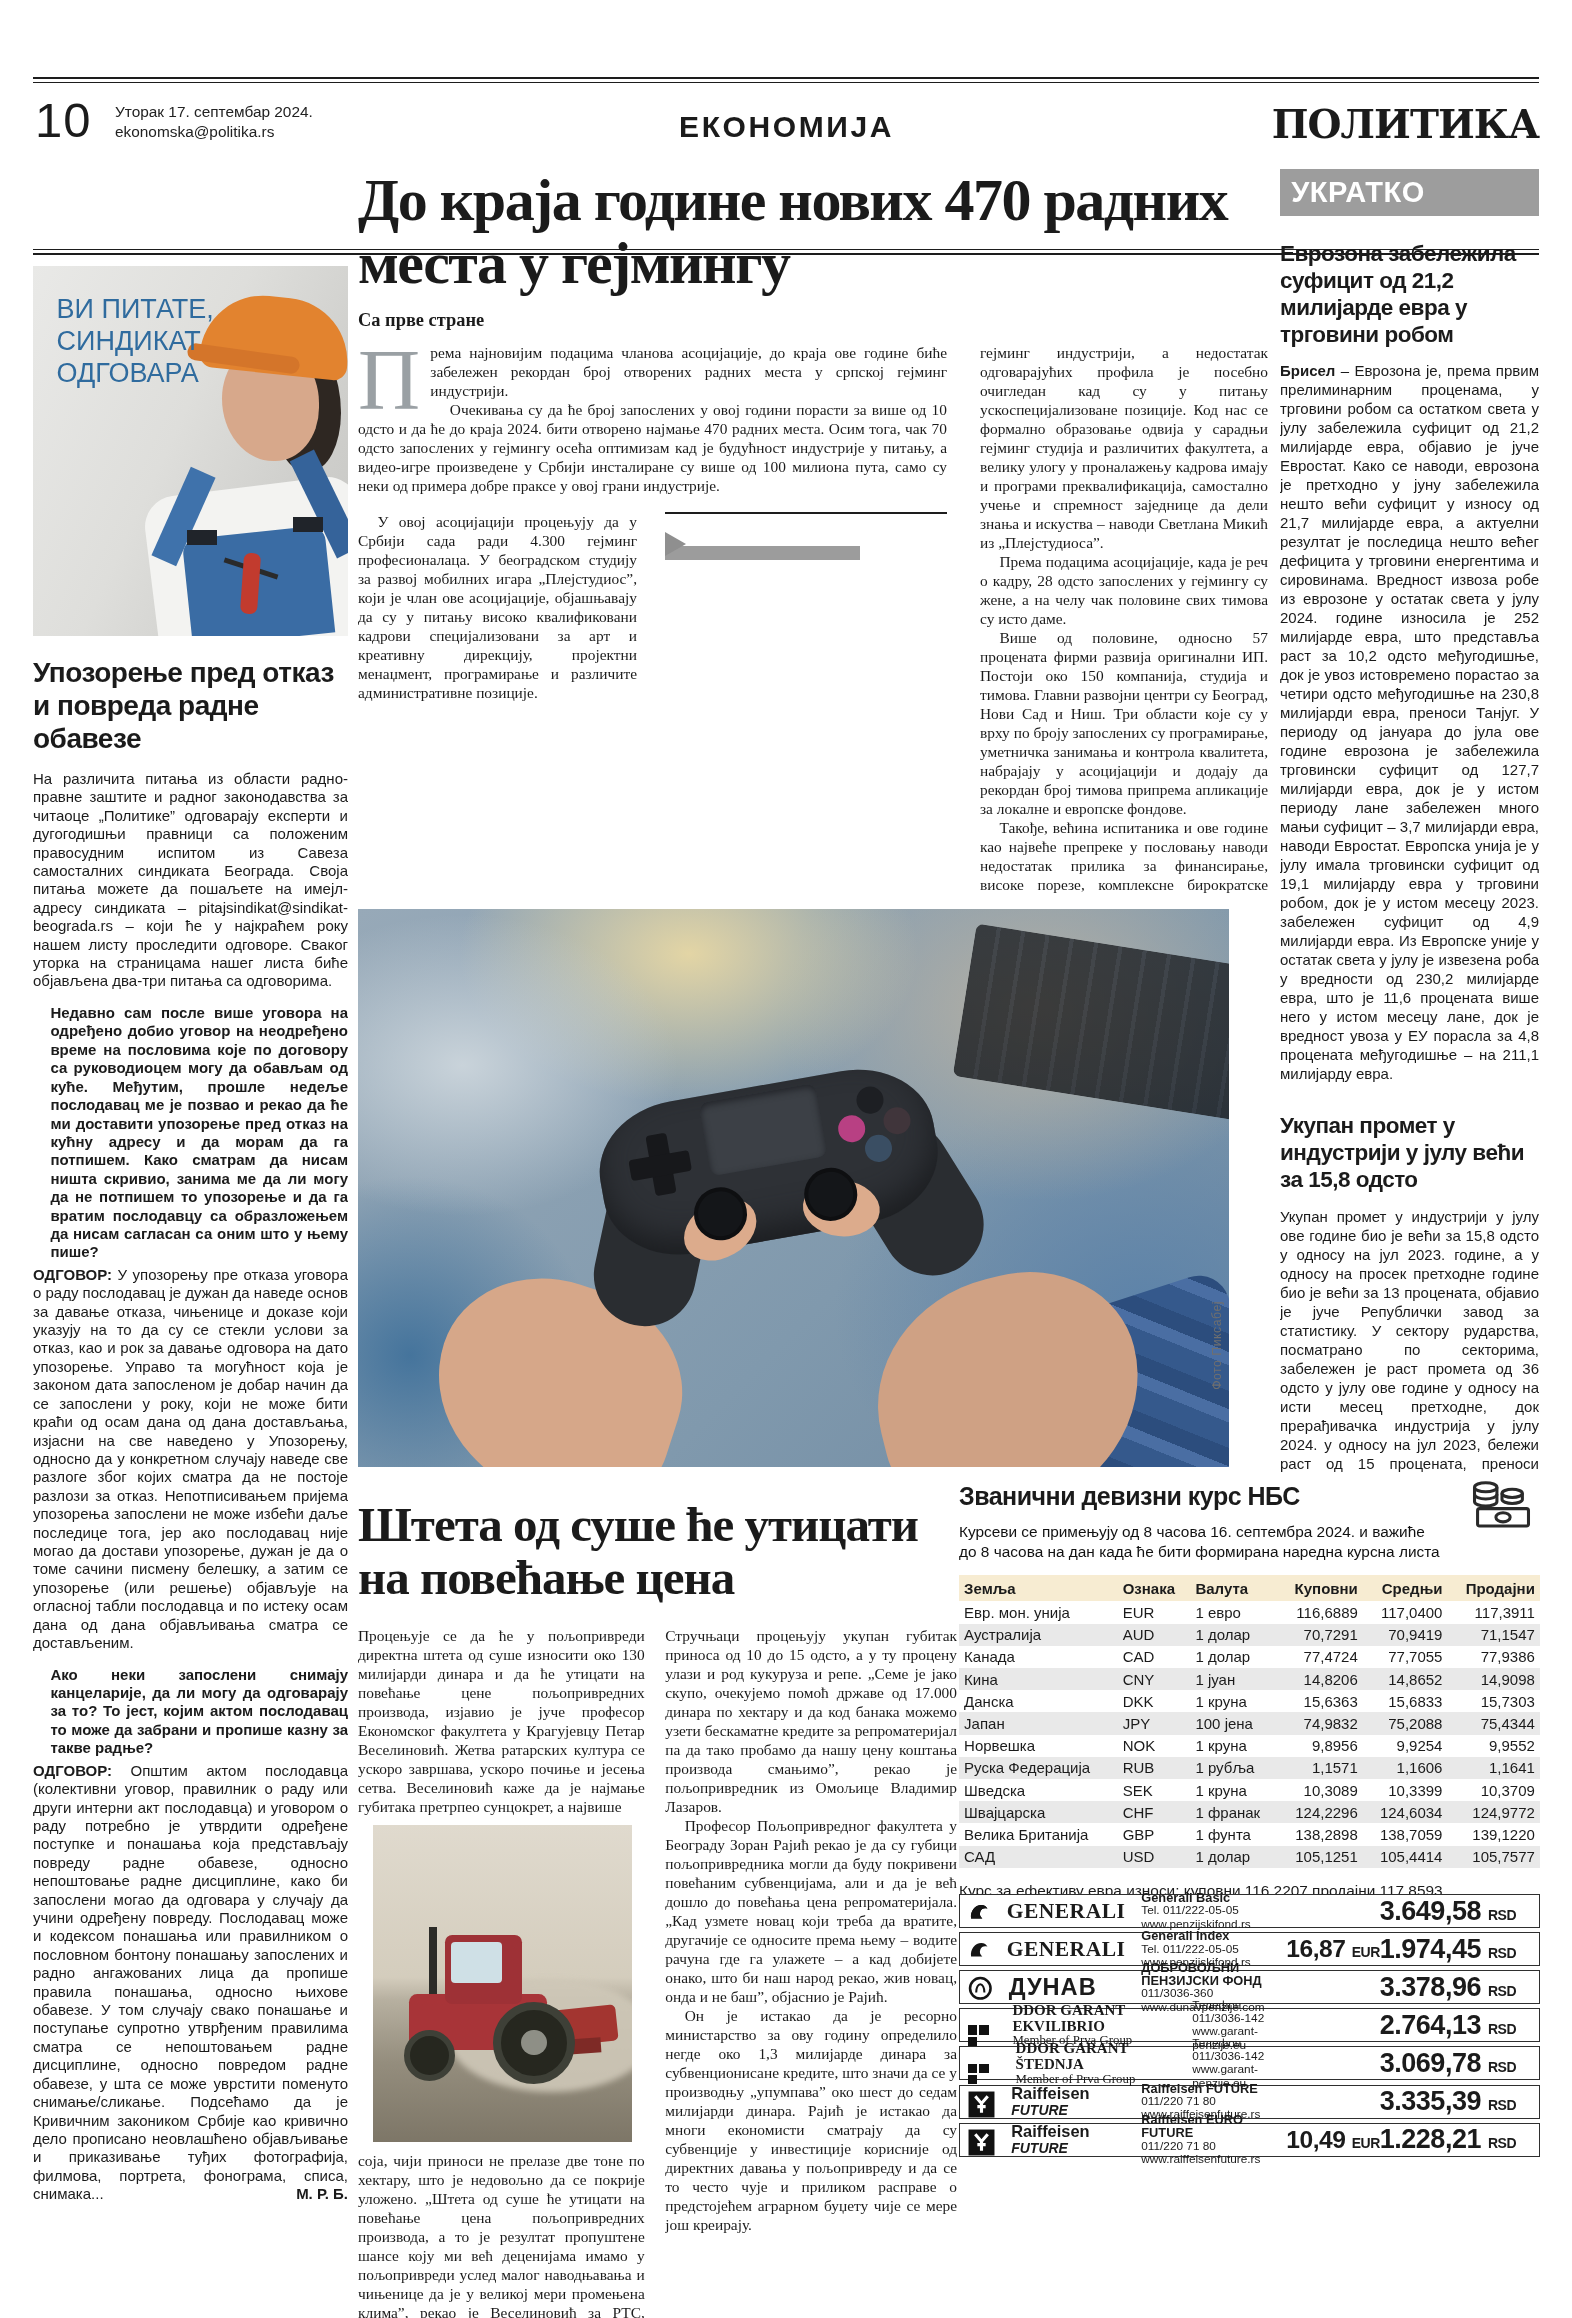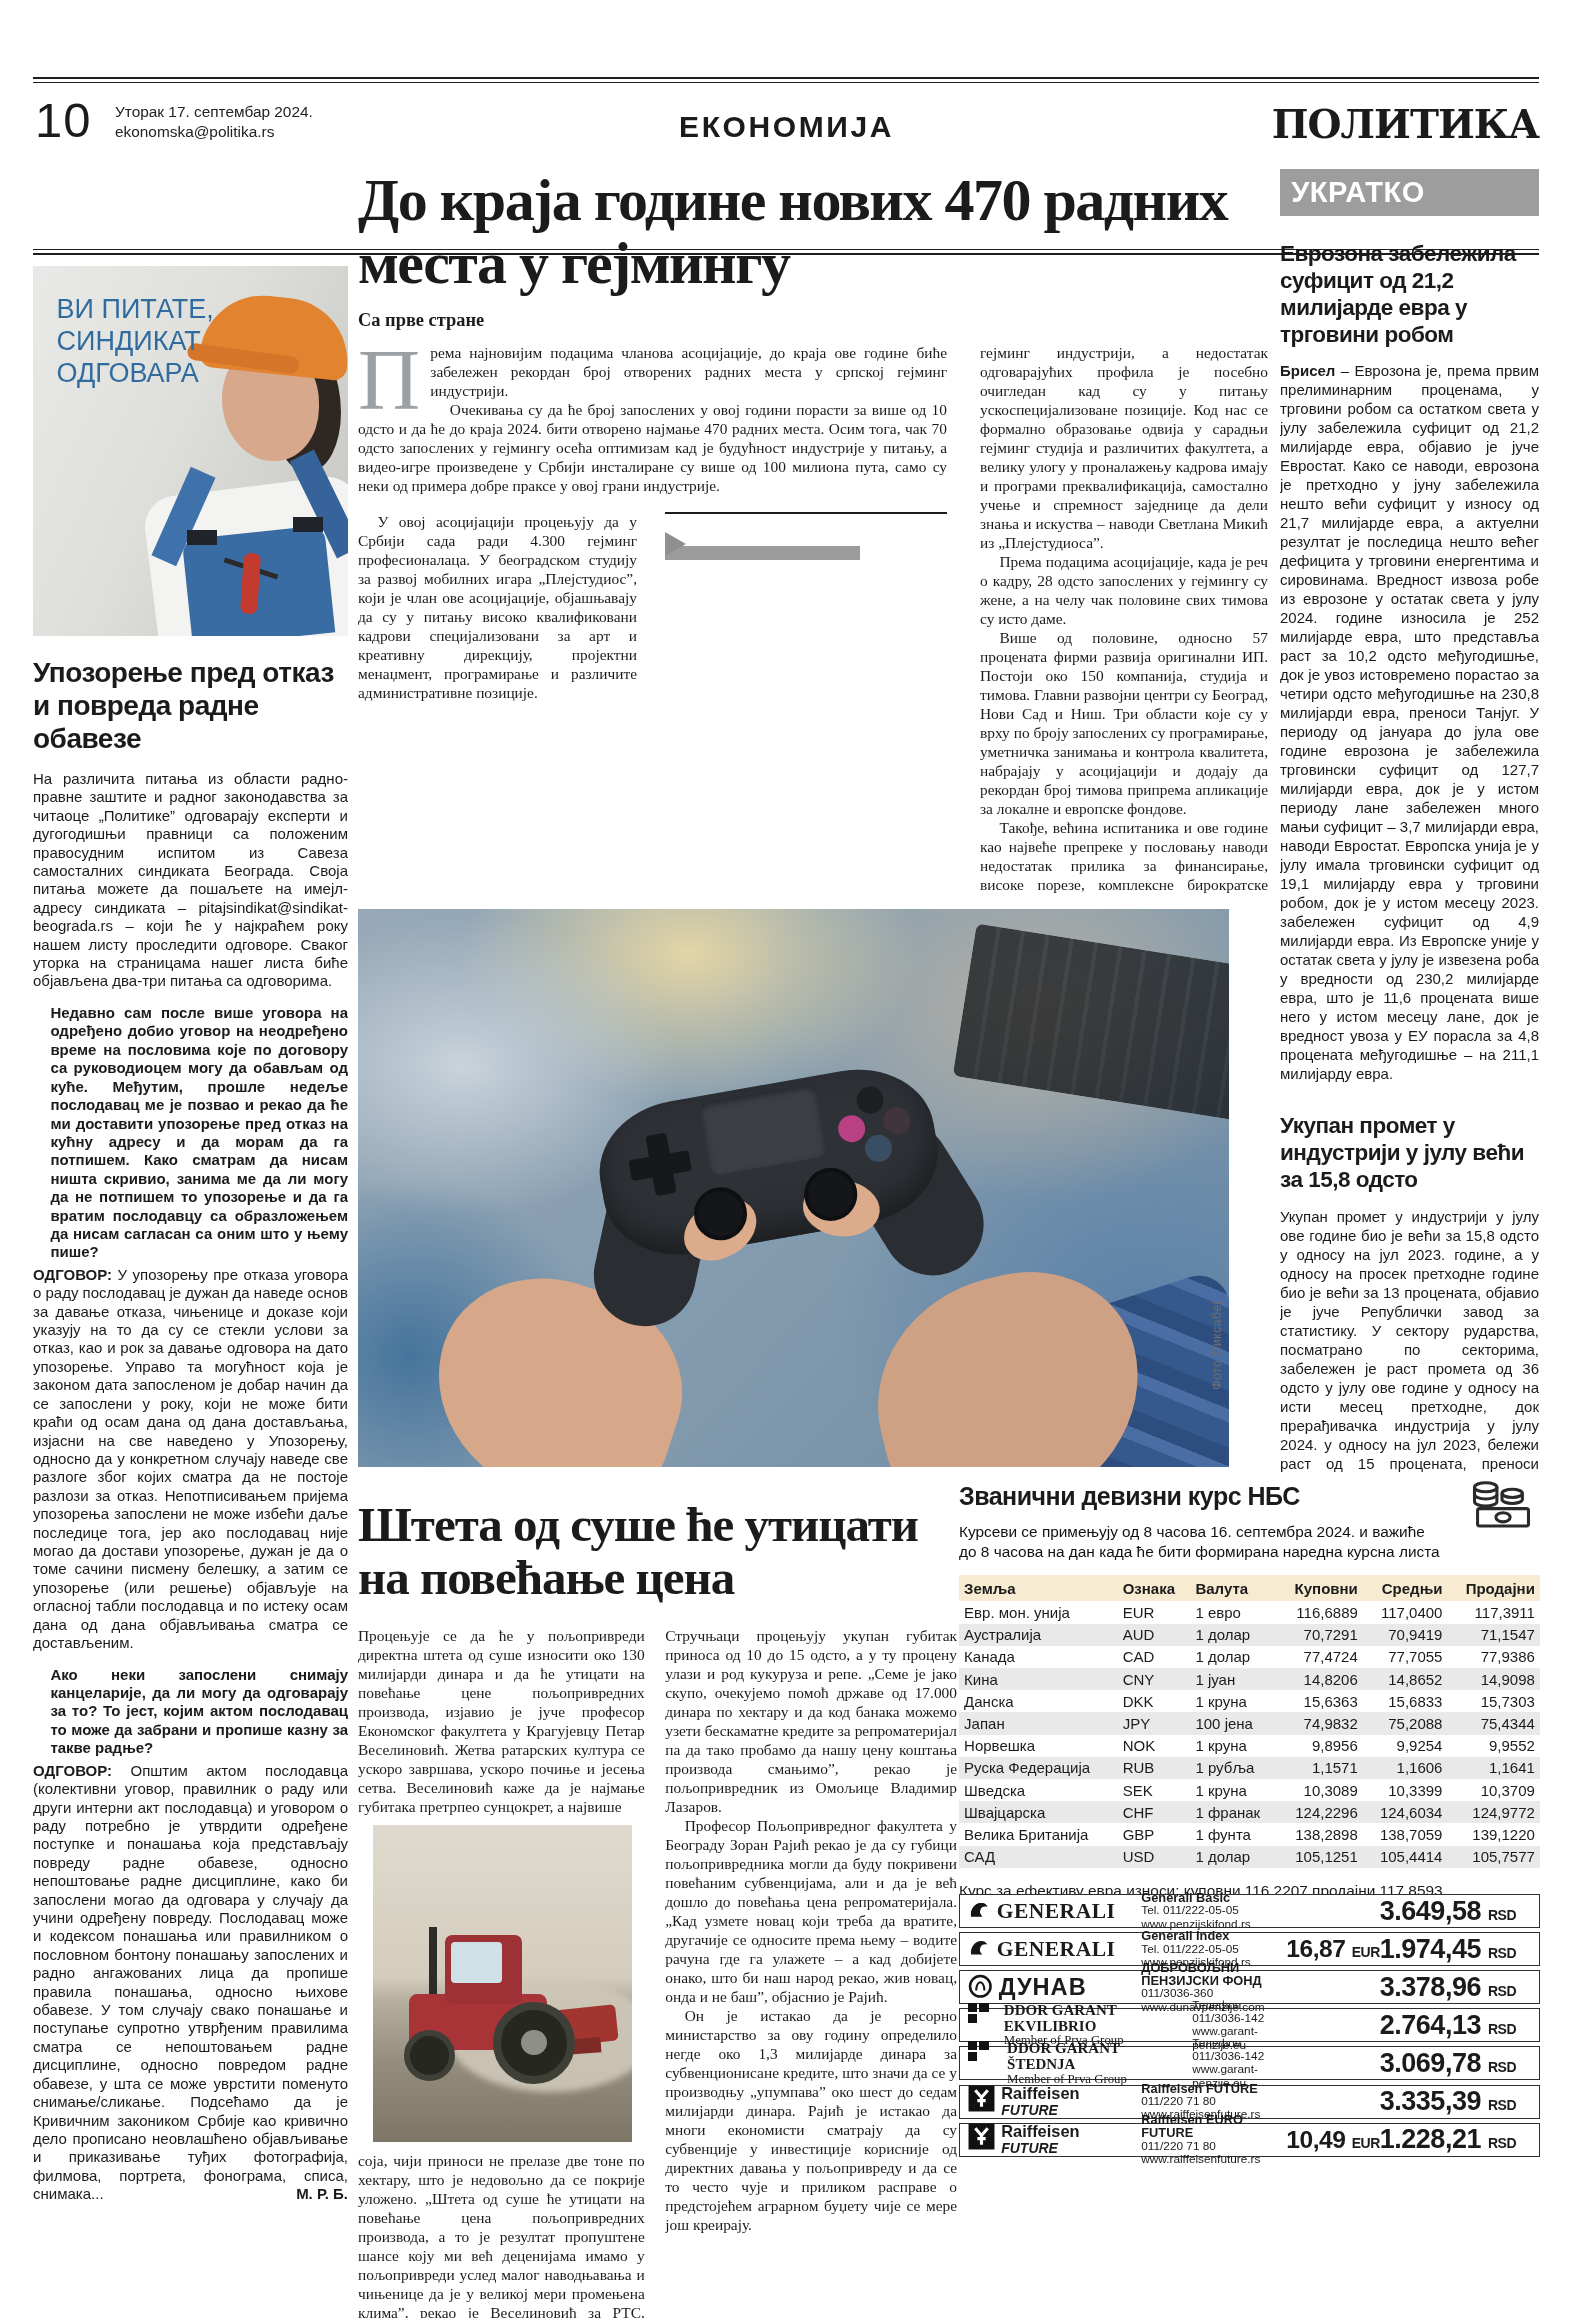--- a/index.html
+++ b/index.html
@@ -166,21 +166,21 @@
 
   
   .pension { position:absolute; left:959px; top:1890px; width:581px; }
   .pen-header { position:relative; background:#8f8f8f; color:#fff; text-align:center;
                 border-radius:13.3px 13.3px 0 0; padding:6.1px 0 6.1px; }
   .pen-title { font-size:21px; font-weight:bold; letter-spacing:0.5px; }
   .pen-sub { font-size:15px; font-weight:bold; margin-top:2px; }
   .pen-code { position:absolute; right:8.2px; bottom:6.1px; font-size:10.8px; font-weight:bold; }
   .fund { display:flex; align-items:center; border:1px solid #2f2f2f; background:#fff;
           margin-top:4.1px; height:34px; padding:2px 8.2px; }
-  .fund-logo { width:169px; display:flex; align-items:flex-start; gap:6px; overflow:hidden; }
+  .fund-logo { width:169px; display:flex; align-items:flex-end; gap:16px; overflow:hidden; }
   .fund-logo .gen { font-family:"Liberation Serif", serif; font-weight:bold; font-size:21.5px; letter-spacing:0.5px; }
   .fund-logo .dun { font-weight:bold; font-size:23.6px; letter-spacing:1px; }
   .ddor-block { line-height:1.05; font-family:"Liberation Serif", serif; }
   .ddor-name { font-size:15px; font-weight:bold; }
   .ddor-sub { font-size:12.8px; }
   .raif-name { font-weight:bold; font-size:16.4px; line-height:1.0; }
   .raif-fut { font-weight:bold; font-style:italic; font-size:14px; }
   .sq { display:inline-block; width:9.2px; height:9.2px; background:#111; margin-right:2px; }
   .fund-info { flex:1; font-size:11.8px; line-height:13.3px; padding-left:4.1px; }
   .fund-info .fname { font-weight:bold; font-size:12.8px; }

